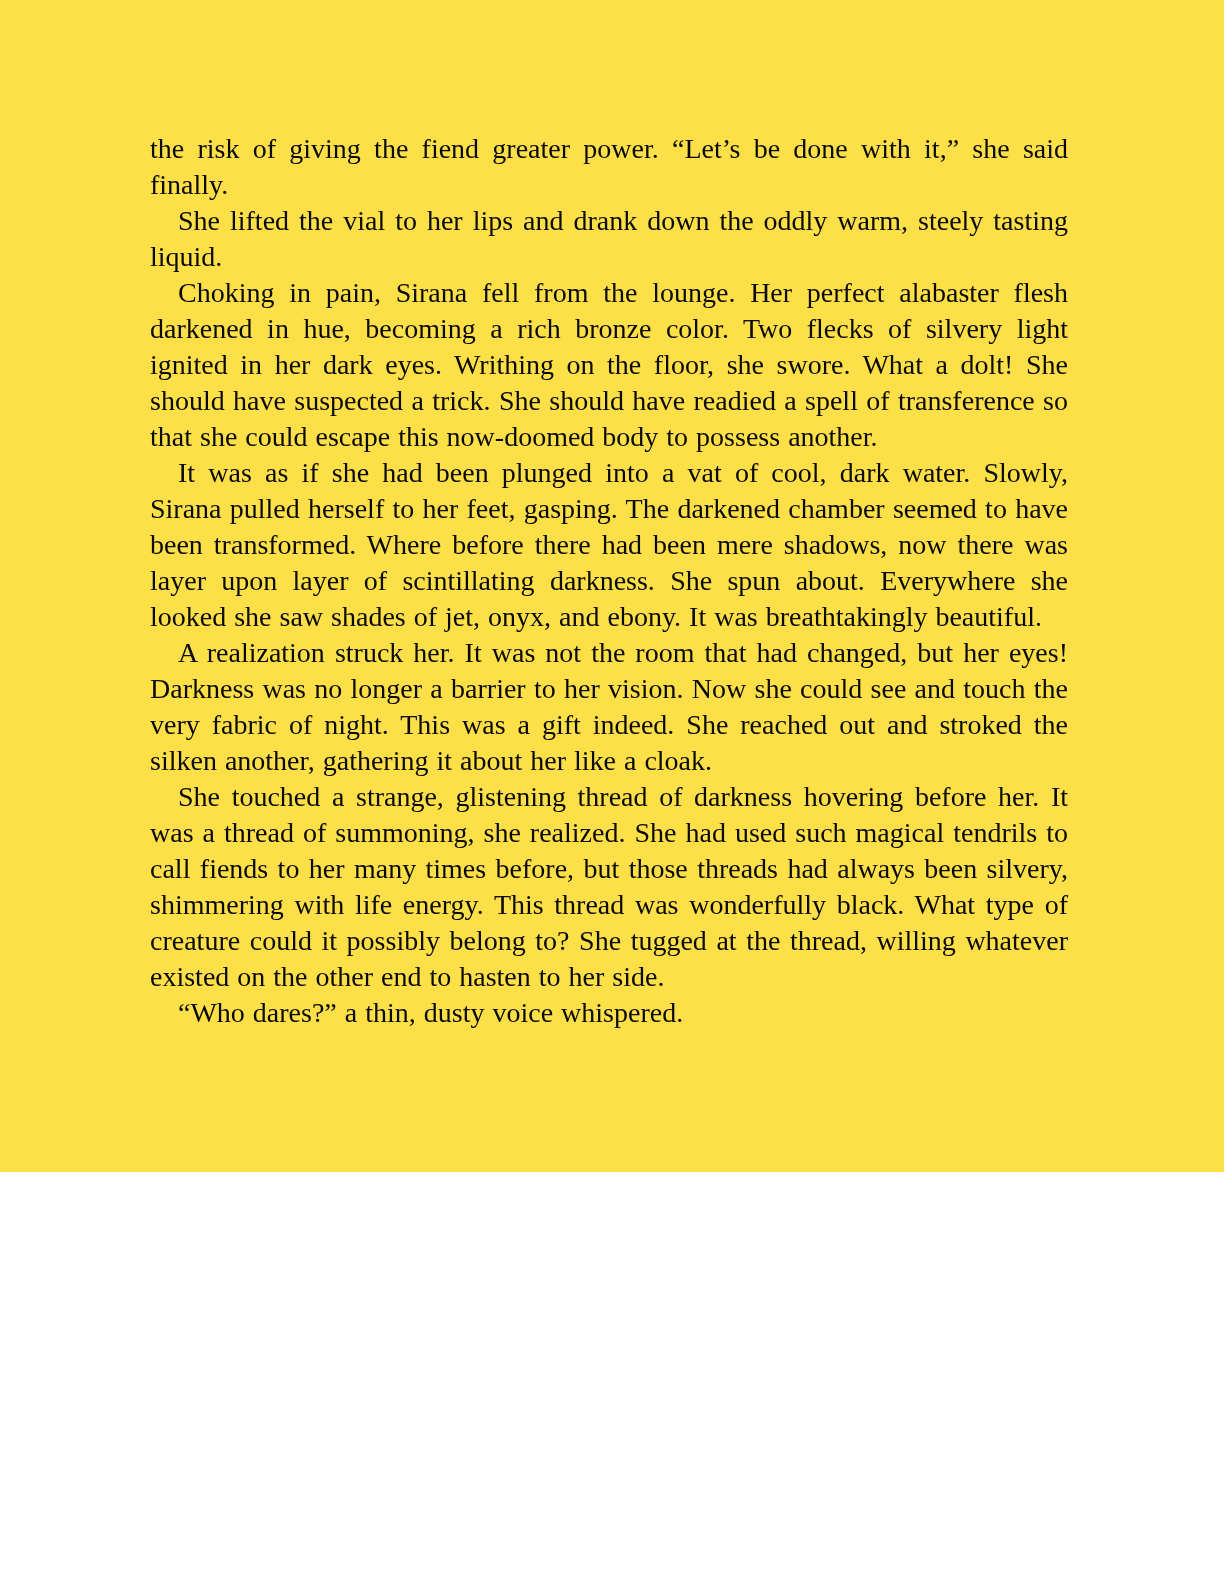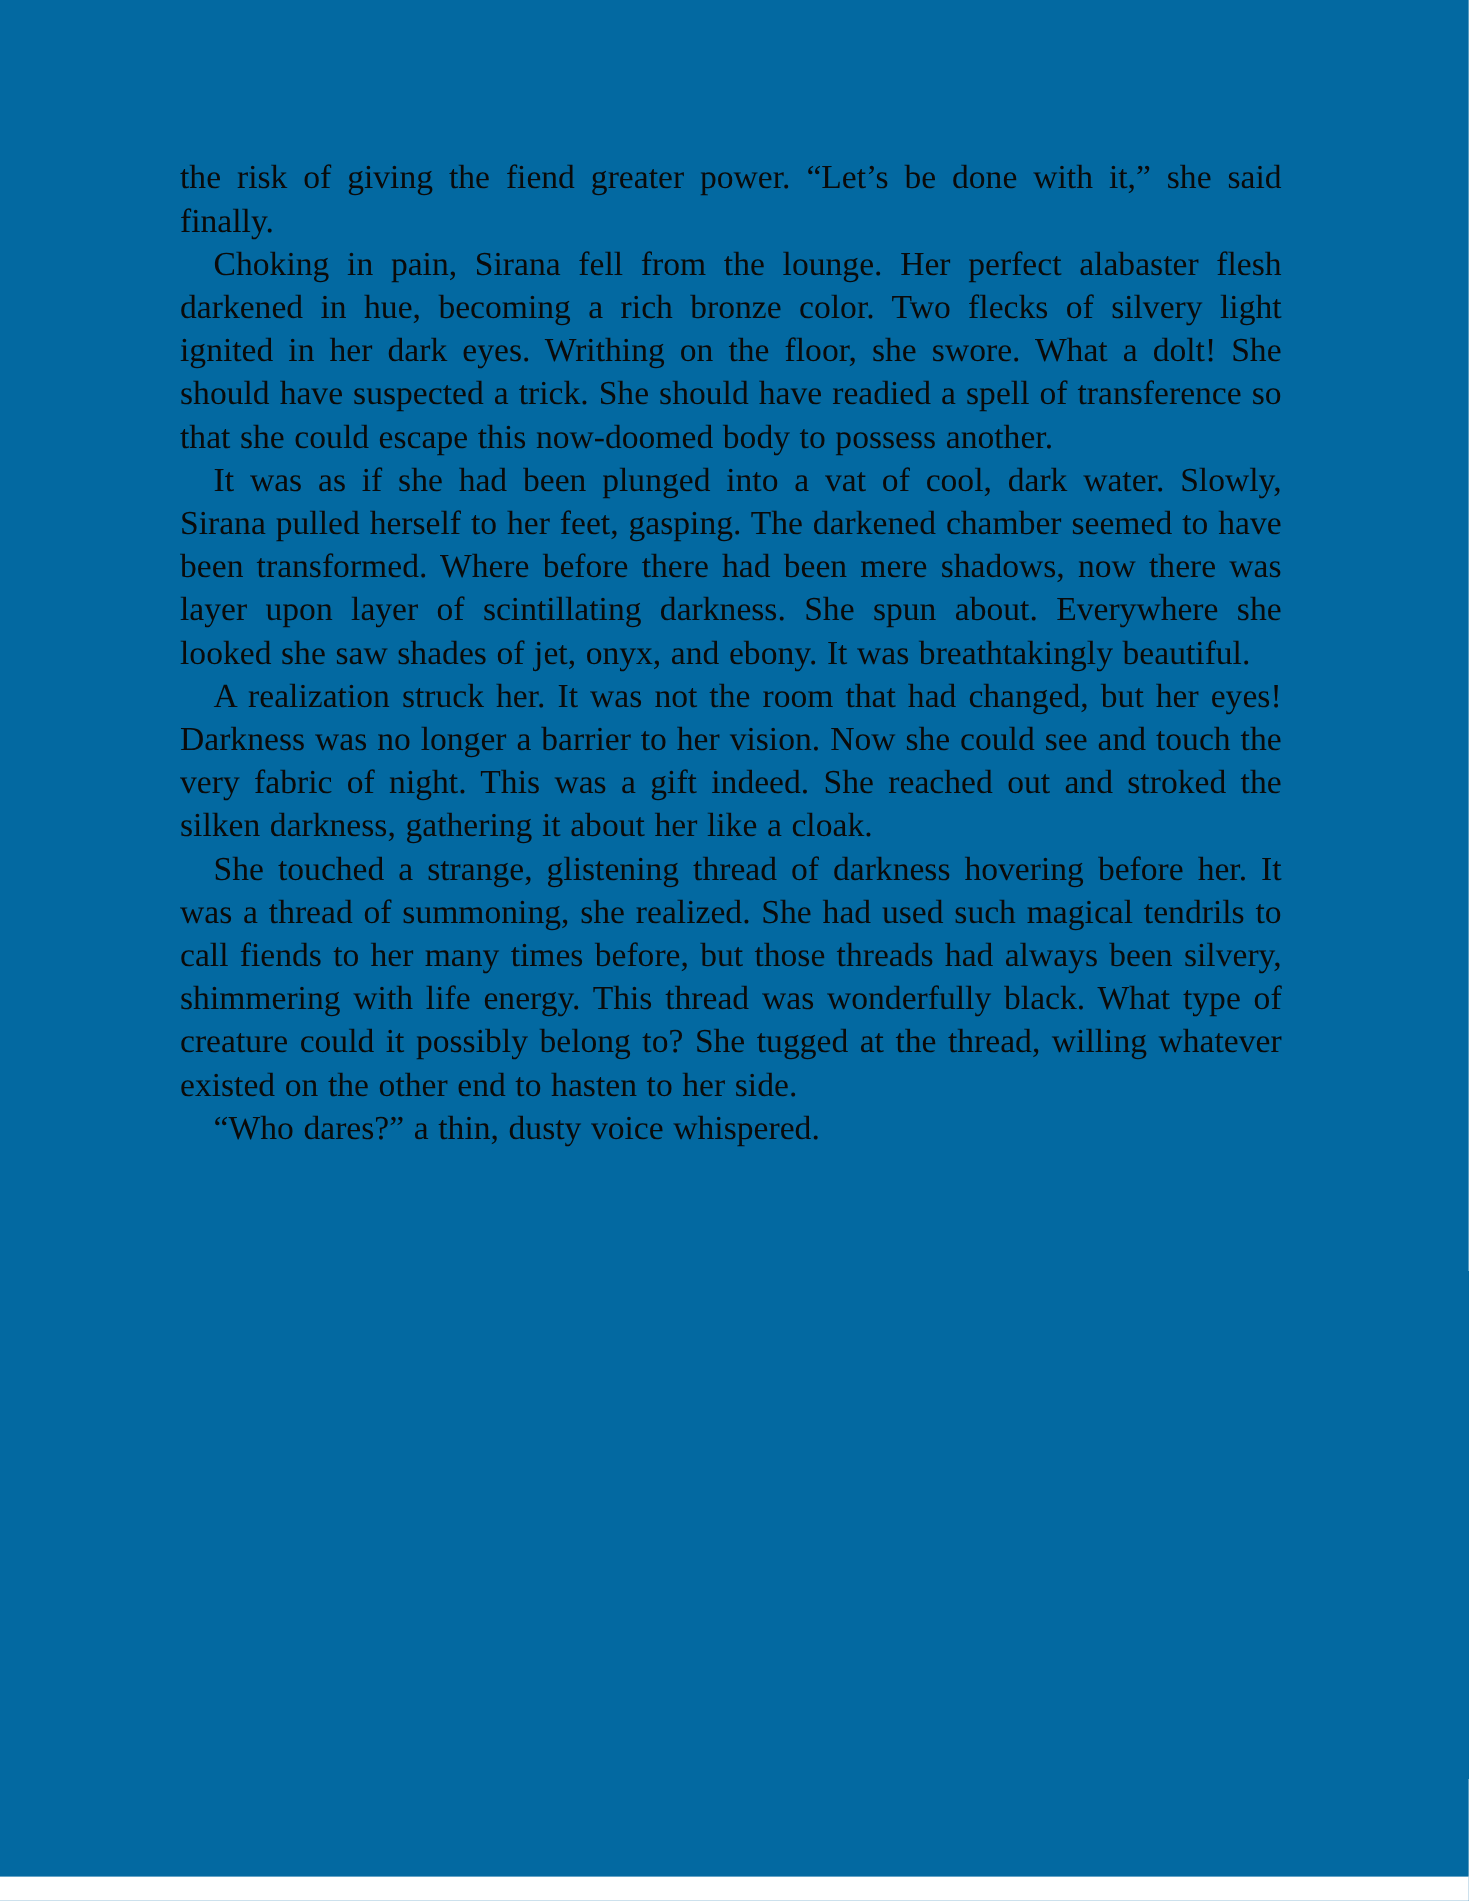--- a/index.html
+++ b/index.html
@@ -3,22 +3,22 @@
 <meta charset="utf-8">
 <style>
   html, body {
     margin: 0;
     padding: 0;
     background: #ffffff;
   }
   .page {
     position: relative;
     width: 1224px;
-    height: 1564px;
-    background: #0369a1;
+    height: 1172px;
+    background: #fde047;
     overflow: hidden;
   }
   .text-block {
     position: absolute;
     left: 150px;
     top: 131px;
     width: 918px;
     font-family: "Liberation Serif", serif;
     font-size: 28px;
     line-height: 36px;
@@ -35,19 +35,20 @@
   .text-block p.continuation {
     text-indent: 0;
   }
 </style>
 </head>
 <body>
 
 <div class="page">
   <div class="text-block">
     <p class="continuation">the risk of giving the fiend greater power. “Let’s be done with it,” she said finally.</p>
+    <p>She lifted the vial to her lips and drank down the oddly warm, steely tasting liquid.</p>
     <p>Choking in pain, Sirana fell from the lounge. Her perfect alabaster flesh darkened in hue, becoming a rich bronze color. Two flecks of silvery light ignited in her dark eyes. Writhing on the floor, she swore. What a dolt! She should have suspected a trick. She should have readied a spell of transference so that she could escape this now-doomed body to possess another.</p>
     <p>It was as if she had been plunged into a vat of cool, dark water. Slowly, Sirana pulled herself to her feet, gasping. The darkened chamber seemed to have been transformed. Where before there had been mere shadows, now there was layer upon layer of scintillating darkness. She spun about. Everywhere she looked she saw shades of jet, onyx, and ebony. It was breathtakingly beautiful.</p>
-    <p>A realization struck her. It was not the room that had changed, but her eyes! Darkness was no longer a barrier to her vision. Now she could see and touch the very fabric of night. This was a gift indeed. She reached out and stroked the silken darkness, gathering it about her like a cloak.</p>
+    <p>A realization struck her. It was not the room that had changed, but her eyes! Darkness was no longer a barrier to her vision. Now she could see and touch the very fabric of night. This was a gift indeed. She reached out and stroked the silken another, gathering it about her like a cloak.</p>
     <p>She touched a strange, glistening thread of darkness hovering before her. It was a thread of summoning, she realized. She had used such magical tendrils to call fiends to her many times before, but those threads had always been silvery, shimmering with life energy. This thread was wonderfully black. What type of creature could it possibly belong to? She tugged at the thread, willing whatever existed on the other end to hasten to her side.</p>
     <p>“Who dares?” a thin, dusty voice whispered.</p>
   </div>
 </div>
 
 </body></html>

